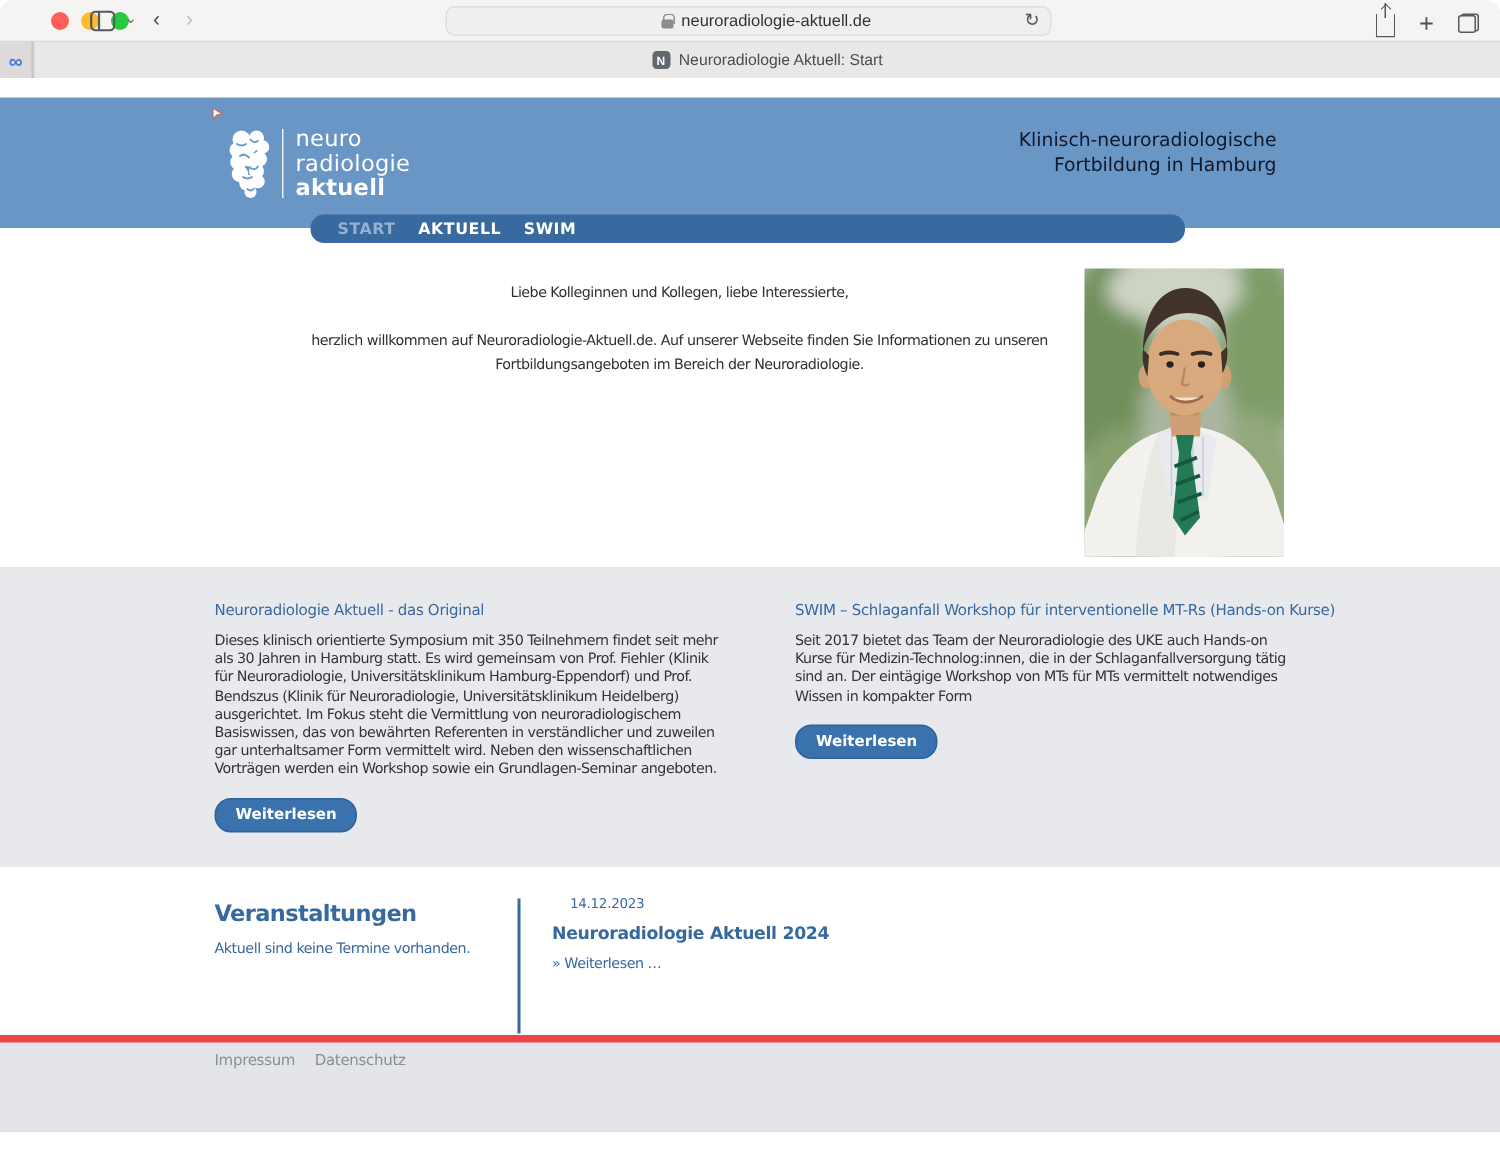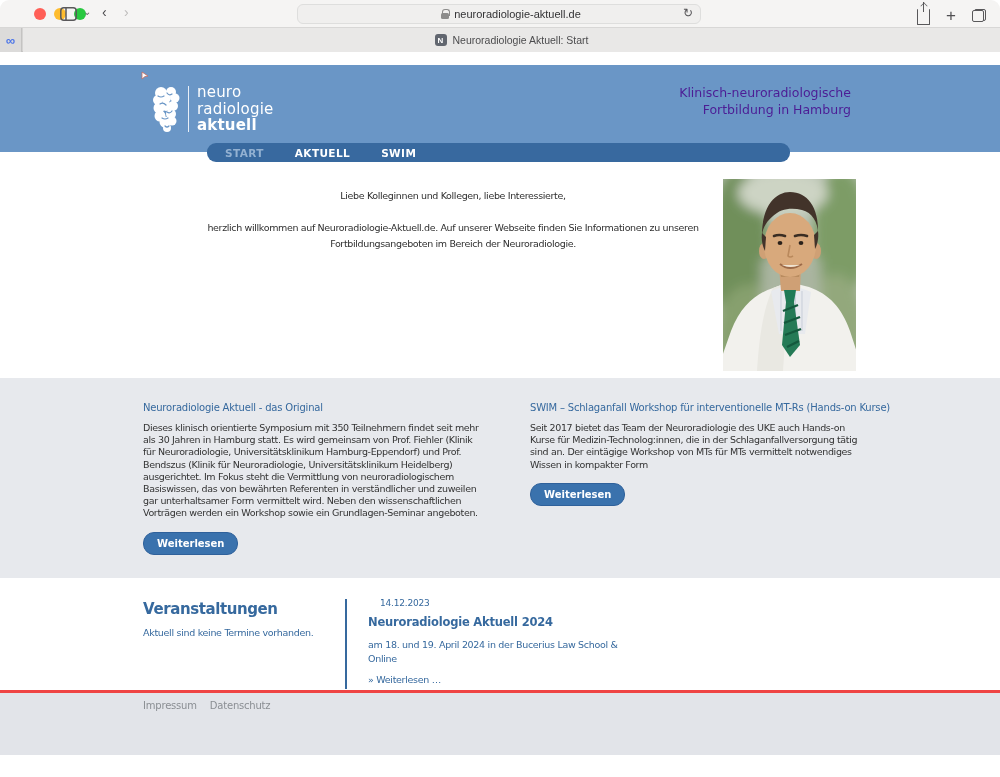--- a/index.html
+++ b/index.html
@@ -51,23 +51,23 @@
 
   .gap-strip { position:absolute; top:52px; left:0; width:1000px; height:13px; background:#fff; }
 
   
   .site-header { position:absolute; top:65px; left:0; width:1000px; height:87px; background:var(--header_blue,#6a96c6); }
   .cursor-artifact { position:absolute; left:141px; top:6px; width:9px; height:9px; }
   .logo { position:absolute; left:152px; top:19px; display:flex; align-items:center; gap:8px; }
   .logo-divider { width:1px; height:46px; background:rgba(255,255,255,.85); }
   .logo-text { color:#fff; font-size:15px; line-height:16.5px; letter-spacing:.2px; }
   .logo-text .bold { font-weight:bold; }
-  .tagline { position:absolute; right:149px; top:19px; text-align:right; color:#4c1d95; font-size:12.5px; line-height:17px; font-weight:500; }
-
-  .mainnav { position:absolute; top:143px; left:207px; width:583px; height:19px; background:var(--nav_blue,#38699f); border-radius:9px; display:flex; align-items:center; gap:31px; padding-left:18px; z-index:6; }
+  .tagline { position:absolute; right:149px; top:19px; text-align:right; color:#0f172a; font-size:12.5px; line-height:17px; font-weight:500; }
+
+  .mainnav { position:absolute; top:143px; left:207px; width:583px; height:19px; background:var(--nav_blue,#38699f); border-radius:9px; display:flex; align-items:center; gap:15px; padding-left:18px; z-index:6; }
   .nav-item { font-size:10.5px; font-weight:bold; letter-spacing:.4px; color:#fff; cursor:pointer; }
   .nav-item.current { color:#93b1d2; }
 
   
   .intro-section { position:absolute; top:152px; left:0; width:1000px; height:226px; background:#fff; }
   .intro-text { position:absolute; left:203px; top:36px; width:500px; text-align:center; font-size:9.5px; letter-spacing:-0.35px; line-height:16px; color:#2f2f2f; }
   .intro-text p + p { margin-top:16px; }
   .portrait { position:absolute; left:723px; top:27px; width:133px; height:192px; }
 
   
@@ -85,21 +85,21 @@
   .events-left h2 { font-size:15px; font-weight:bold; letter-spacing:-0.4px; margin-bottom:9px; }
   .events-note { font-size:9.5px; letter-spacing:-0.3px; }
   .events-divider { position:absolute; left:345px; top:21px; width:2px; height:90px; background:var(--accent_blue,#36699e); }
   .event-item { position:absolute; left:368px; top:20px; width:250px; color:var(--accent_blue,#36699e); }
   .event-date { font-size:9px; letter-spacing:-0.2px;margin-left:12px; }
   .event-title { font-size:11.5px; font-weight:bold; letter-spacing:-0.2px; margin-top:7px; cursor:pointer; }
   .event-desc { font-size:9.5px; letter-spacing:-0.3px; line-height:14px; margin-top:9px; }
   .event-link { font-size:9.5px; letter-spacing:-0.3px; margin-top:8px; cursor:pointer; }
 
   
-  .site-footer { position:absolute; top:690px; left:0; width:1000px; height:65px; background:var(--footer_gray,#e2e4e9); border-top:3px solid #ef4444; }
+  .site-footer { position:absolute; top:690px; left:0; width:1000px; height:65px; background:var(--footer_gray,#e2e4e9); border-top:5px solid #ef4444; }
   .footer-links { position:absolute; left:143px; top:7px; display:flex; gap:13px; }
   .footer-links span { font-size:10px; letter-spacing:-0.2px; color:#8a8e93; cursor:pointer; }
   .bottom-white { position:absolute; top:755px; left:0; width:1000px; height:22px; background:#fff; }
 </style>
 </head>
 <body>
 
 <div class="chrome">
   <div class="traffic">
     <div class="light r"></div>
@@ -265,21 +265,20 @@
 
 <div class="events-section">
   <div class="events-left">
     <h2>Veranstaltungen</h2>
     <div class="events-note">Aktuell sind keine Termine vorhanden.</div>
   </div>
   <div class="events-divider"></div>
   <div class="event-item">
     <div class="event-date">14.12.2023</div>
     <div class="event-title">Neuroradiologie Aktuell 2024</div>
-    <div class="event-desc">am 18. und 19. April 2024 in der Bucerius Law School &amp; Online</div>
     <div class="event-link">» Weiterlesen …</div>
   </div>
 </div>
 
 <div class="site-footer">
   <div class="footer-links">
     <span>Impressum</span>
     <span>Datenschutz</span>
   </div>
 </div>

